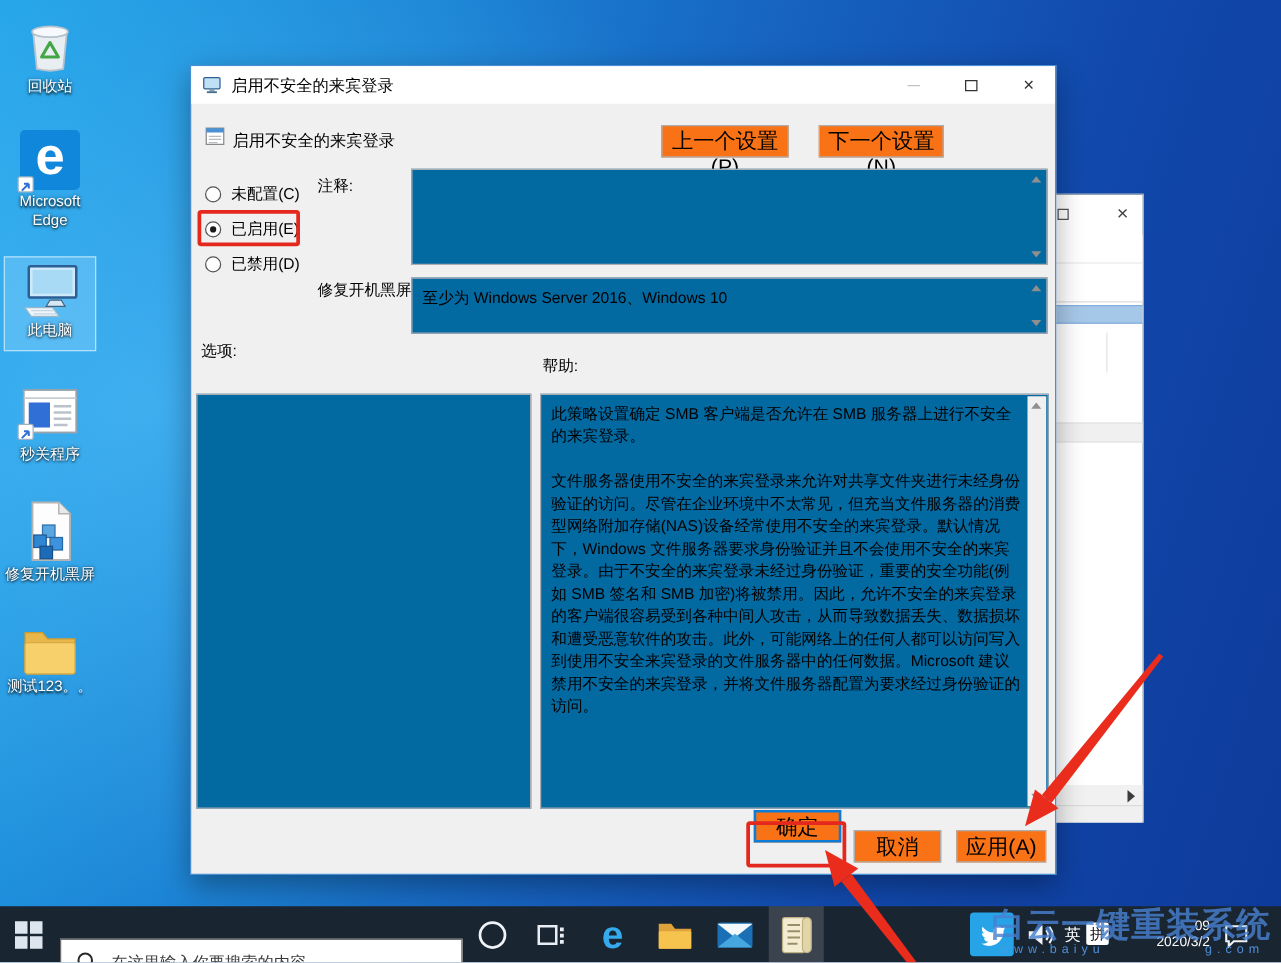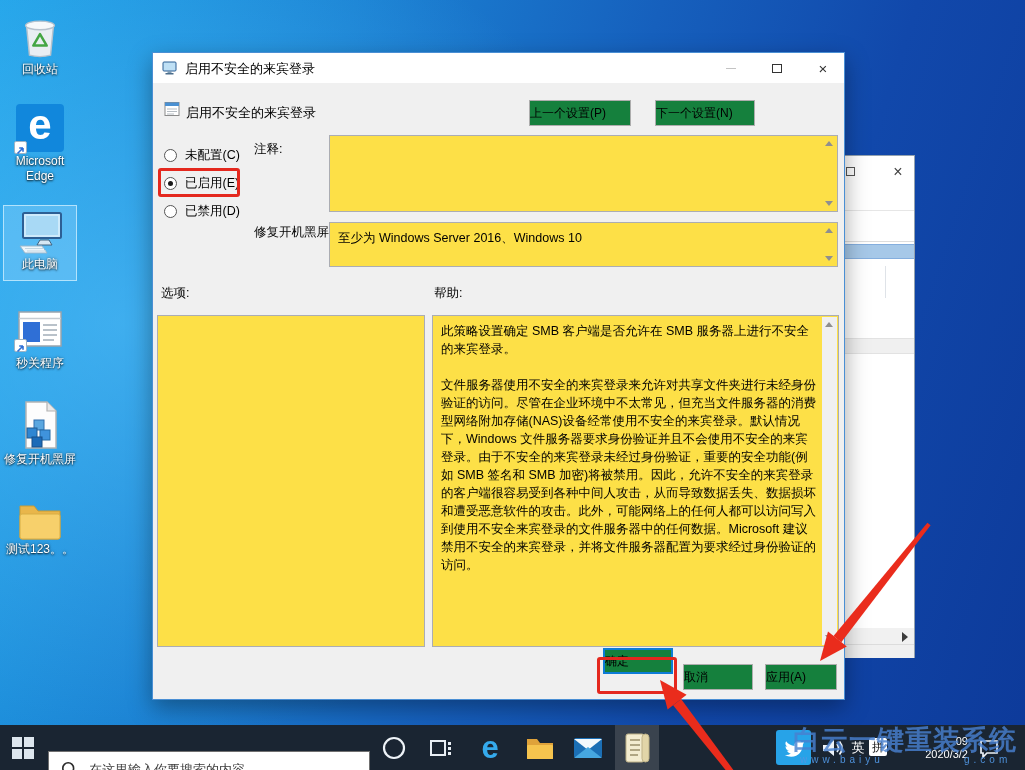--- a/index.html
+++ b/index.html
@@ -43,33 +43,33 @@
   #dlg-titlebar { position:absolute; left:0; top:0; width:100%; height:30px; background:#fff; }
   #dlg-title { position:absolute; left:32px; top:7px; font-size:13px; color:#000; }
   .cap-btn { position:absolute; top:0; width:46px; height:30px; display:flex; align-items:center; justify-content:center; }
   .cap-min { left:555px; } .cap-max { left:601px; } .cap-close { left:647px; }
   .min-dash { width:10px; height:1px; background:#c3c3c3; }
   .max-sq { width:10px; height:9px; border:1px solid #333; }
   .close-x { font-size:15px; color:#333; line-height:1; }
 
   #policy-row-icon { position:absolute; left:11px; top:48px; }
   #policy-row-title { position:absolute; left:33px; top:51px; font-size:13px; color:#000; }
-  .dlg-btn { position:absolute; background:#15803d; border:1px solid #adadad; font-size:12px;
-             color:#000; text-align:left; font-family:inherit; }
+  .dlg-btn { position:absolute; background:#f97316; border:1px solid #adadad; font-size:17px;
+             color:#000; text-align:center; font-family:inherit; }
   #btn-prev { left:376px; top:47px; width:102px; height:26px; }
   #btn-next { left:502px; top:47px; width:100px; height:26px; }
 
   .radio-row { position:absolute; left:11px; height:17px; display:flex; align-items:center; }
   .radio-circle { width:13px; height:13px; border:1px solid #555; border-radius:50%; background:#fff;
                   display:inline-flex; align-items:center; justify-content:center; margin-right:8px; }
   .radio-dot { width:5px; height:5px; border-radius:50%; background:#1a1a1a; }
   .radio-label { font-size:12.5px; color:#000; }
 
   .fld-label { position:absolute; font-size:12.5px; color:#000; }
-  .white-box { position:absolute; background:#fde047; border:1px solid #abadb3; }
+  .white-box { position:absolute; background:#0369a1; border:1px solid #abadb3; }
   .sb-arrow { position:absolute; right:4px; }
   .tri-up   { width:0; height:0; border-left:4px solid transparent; border-right:4px solid transparent; border-bottom:5px solid #8f8f8f; }
   .tri-down { width:0; height:0; border-left:4px solid transparent; border-right:4px solid transparent; border-top:5px solid #8f8f8f; }
   .tri-right{ width:0; height:0; border-top:5px solid transparent; border-bottom:5px solid transparent; border-left:6px solid #3c3c3c; }
 
   #platform-text { position:absolute; left:8px; top:7px; font-size:12.5px; color:#000; }
 
   #help-text { position:absolute; left:1px; top:1px; right:17px; bottom:1px; padding:5px 3px 0 7px;
                font-size:12.5px; line-height:18px; color:#000; overflow:hidden; }
   #help-text p { margin:0 0 18px 0; }
@@ -259,21 +259,21 @@
       <span class="sb-arrow tri-down" style="bottom:5px;"></span>
     </div>
 
     <span class="fld-label" style="left:101px; top:171px;">修复开机黑屏:</span>
     <div class="white-box" style="left:176px; top:169px; width:509px; height:45px;">
       <span id="platform-text">至少为 Windows Server 2016、Windows 10</span>
       <span class="sb-arrow tri-up" style="top:5px;"></span>
       <span class="sb-arrow tri-down" style="bottom:5px;"></span>
     </div>
 
-    <span class="fld-label" style="left:8px; top:232px;">选项:</span>
+    <span class="fld-label" style="left:8px; top:220px;">选项:</span>
     <span class="fld-label" style="left:281px; top:232px;">帮助:</span>
 
     <div class="white-box" style="left:4px; top:262px; width:268px; height:332px;"></div>
 
     <div class="white-box" style="left:279px; top:262px; width:407px; height:332px;">
       <div id="help-text">
         <p>此策略设置确定 SMB 客户端是否允许在 SMB 服务器上进行不安全的来宾登录。</p>
         <p>文件服务器使用不安全的来宾登录来允许对共享文件夹进行未经身份验证的访问。尽管在企业环境中不太常见，但充当文件服务器的消费型网络附加存储(NAS)设备经常使用不安全的来宾登录。默认情况下，Windows 文件服务器要求身份验证并且不会使用不安全的来宾登录。由于不安全的来宾登录未经过身份验证，重要的安全功能(例如 SMB 签名和 SMB 加密)将被禁用。因此，允许不安全的来宾登录的客户端很容易受到各种中间人攻击，从而导致数据丢失、数据损坏和遭受恶意软件的攻击。此外，可能网络上的任何人都可以访问写入到使用不安全来宾登录的文件服务器中的任何数据。Microsoft 建议禁用不安全的来宾登录，并将文件服务器配置为要求经过身份验证的访问。</p>
       </div>
       <div id="help-scroll">

